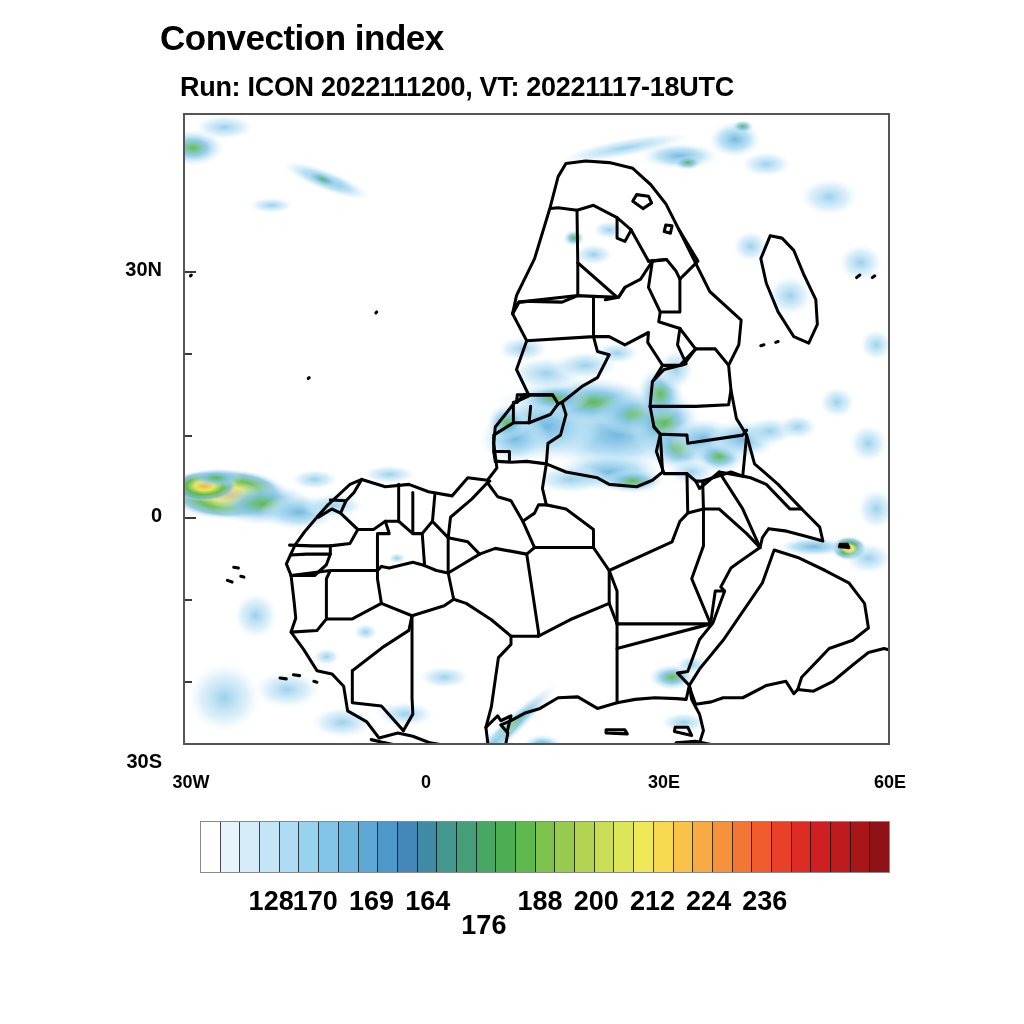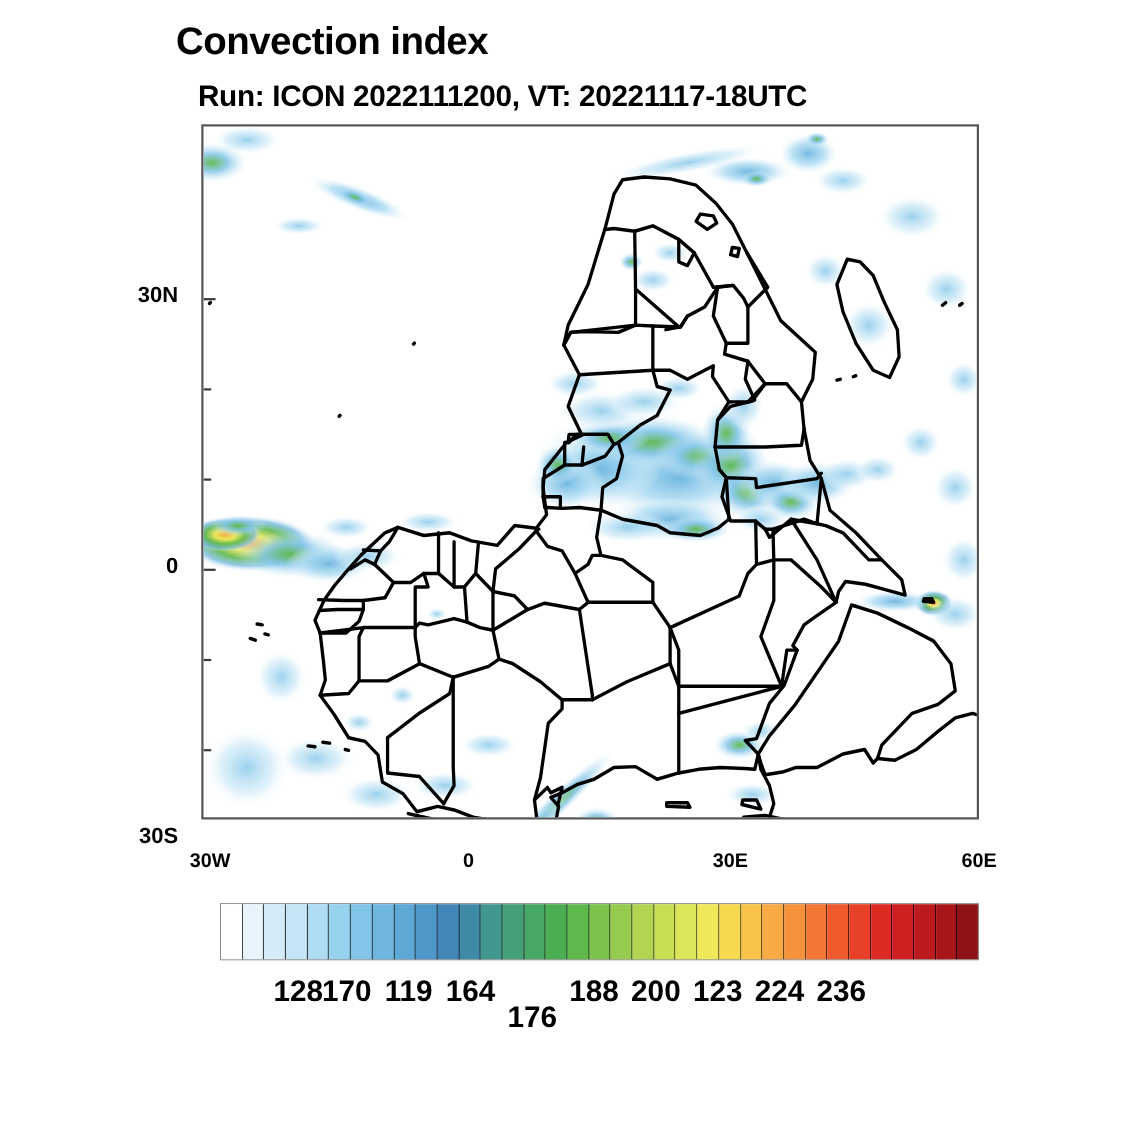--- a/index.html
+++ b/index.html
@@ -393,21 +393,21 @@
     <div class="sw" style="background: rgb(232, 65, 39);"></div>
     <div class="sw" style="background: rgb(221, 42, 35);"></div>
     <div class="sw" style="background: rgb(207, 31, 32);"></div>
     <div class="sw" style="background: rgb(189, 26, 29);"></div>
     <div class="sw" style="background: rgb(168, 22, 26);"></div>
     <div class="sw" style="background: rgb(143, 18, 22);"></div>
   </div>
 <div id="cbar-labels">
     <div class="cblabel" style="left: 259.143px; margin-left: 12px;">128</div>
     <div class="cblabel" style="left: 315.329px;">170</div>
-    <div class="cblabel" style="left: 371.514px;">119</div>
+    <div class="cblabel" style="left: 371.514px;">169</div>
     <div class="cblabel" style="left: 427.7px;">164</div>
     <div class="cblabel" style="left: 483.886px; margin-top: 24px;">176</div>
     <div class="cblabel" style="left: 540.071px;">188</div>
     <div class="cblabel" style="left: 596.257px;">200</div>
-    <div class="cblabel" style="left: 652.443px;">123</div>
+    <div class="cblabel" style="left: 652.443px;">212</div>
     <div class="cblabel" style="left: 708.629px;">224</div>
     <div class="cblabel" style="left: 764.814px;">236</div>
   </div>
 
 </body></html>

